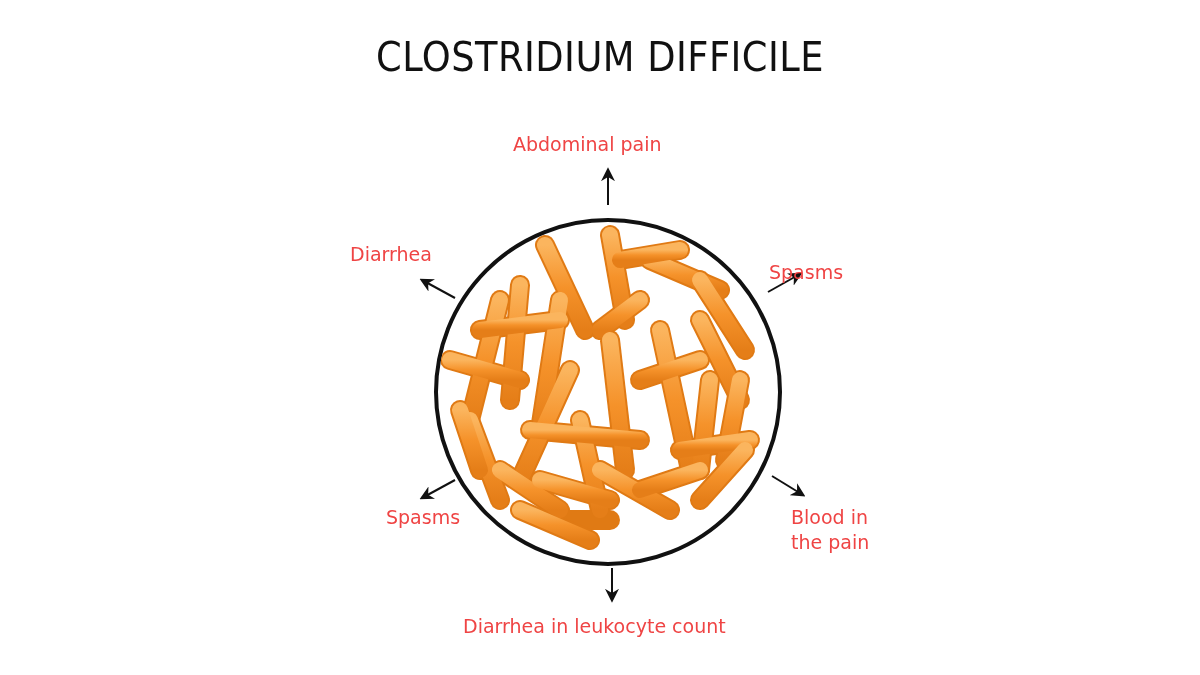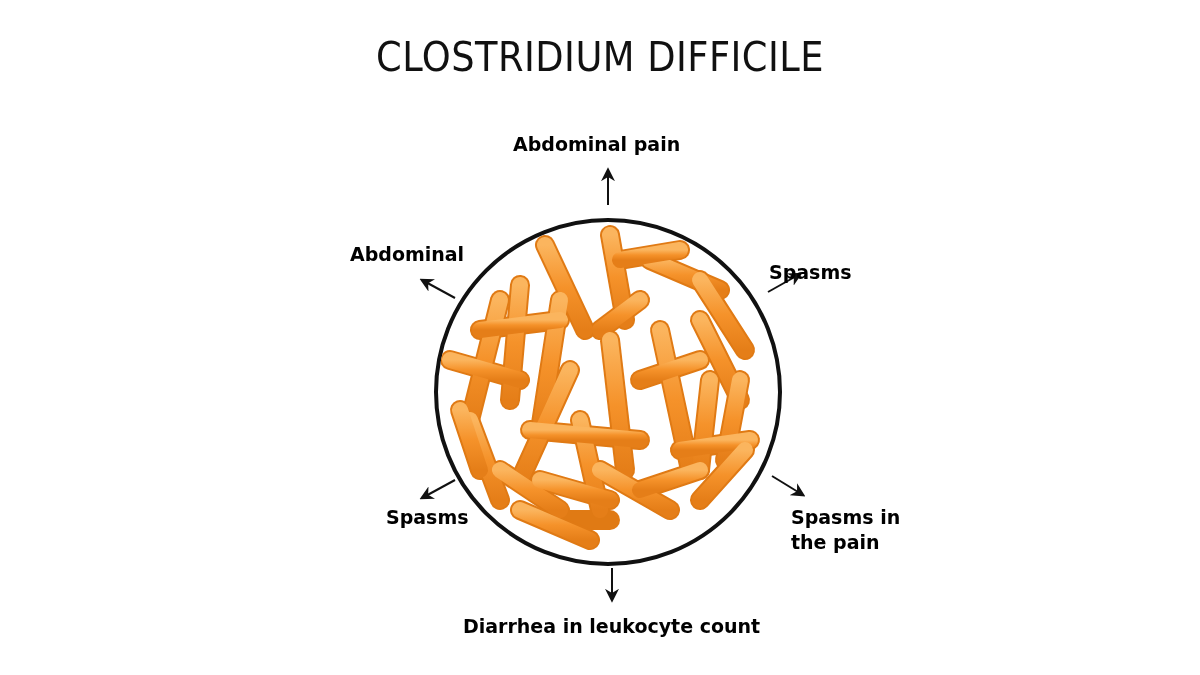--- a/index.html
+++ b/index.html
@@ -1,18 +1,18 @@
 <!DOCTYPE html>
 <html><head>
 <meta charset="utf-8">
 <style>
   html, body { margin:0; padding:0; background:#ffffff; }
   body { width:1200px; height:675px; position:relative; overflow:hidden; font-family:"DejaVu Sans", sans-serif; }
   .title { position:absolute; left:0; width:1200px; top:34px; text-align:center; font-size:40px; color:#111; letter-spacing:0.5px; font-family:"DejaVu Sans", sans-serif; font-weight:normal; transform:scaleX(0.92); }
-  .lbl { position:absolute; font-weight:bold; font-size:19px; color:#000000; line-height:25px; white-space:nowrap; font-family:"DejaVu Sans", sans-serif; }
+  .lbl { position:absolute; font-weight:normal; font-size:19px; color:#ef4444; line-height:25px; white-space:nowrap; font-family:"DejaVu Sans", sans-serif; }
   svg.diagram { position:absolute; left:0; top:0; }
 </style>
 </head>
 <body>
 
 <div class="title">CLOSTRIDIUM DIFFICILE</div>
 
 <svg class="diagram" width="1200" height="675" viewBox="0 0 1200 675">
   <defs>
     <marker id="ah" viewBox="0 0 10 10" refX="8" refY="5" markerWidth="7" markerHeight="7" orient="auto-start-reverse">
@@ -101,20 +101,20 @@
     <line x1="608" y1="205" x2="608" y2="170" marker-end="url(#ah)"></line>
     <line x1="455" y1="298" x2="422" y2="280" marker-end="url(#ah)"></line>
     <line x1="768" y1="292" x2="800" y2="274" marker-end="url(#ah)"></line>
     <line x1="455" y1="480" x2="422" y2="498" marker-end="url(#ah)"></line>
     <line x1="772" y1="476" x2="803" y2="495" marker-end="url(#ah)"></line>
     <line x1="612" y1="568" x2="612" y2="600" marker-end="url(#ah)"></line>
   </g>
 </svg>
 
 <div class="lbl" style="left:513px; top:132px;">Abdominal pain</div>
-<div class="lbl" style="left:350px; top:242px;">Abdominal</div>
+<div class="lbl" style="left:350px; top:242px;">Diarrhea</div>
 <div class="lbl" style="left:769px; top:260px;">Spasms</div>
 <div class="lbl" style="left:386px; top:505px;">Spasms</div>
 <div class="lbl" style="left:791px; top:505px;">
-  <div>Spasms in</div>
+  <div>Blood in</div>
   <div>the pain</div>
 </div>
 <div class="lbl" style="left:463px; top:614px;">Diarrhea in leukocyte count</div>
 
 </body></html>

